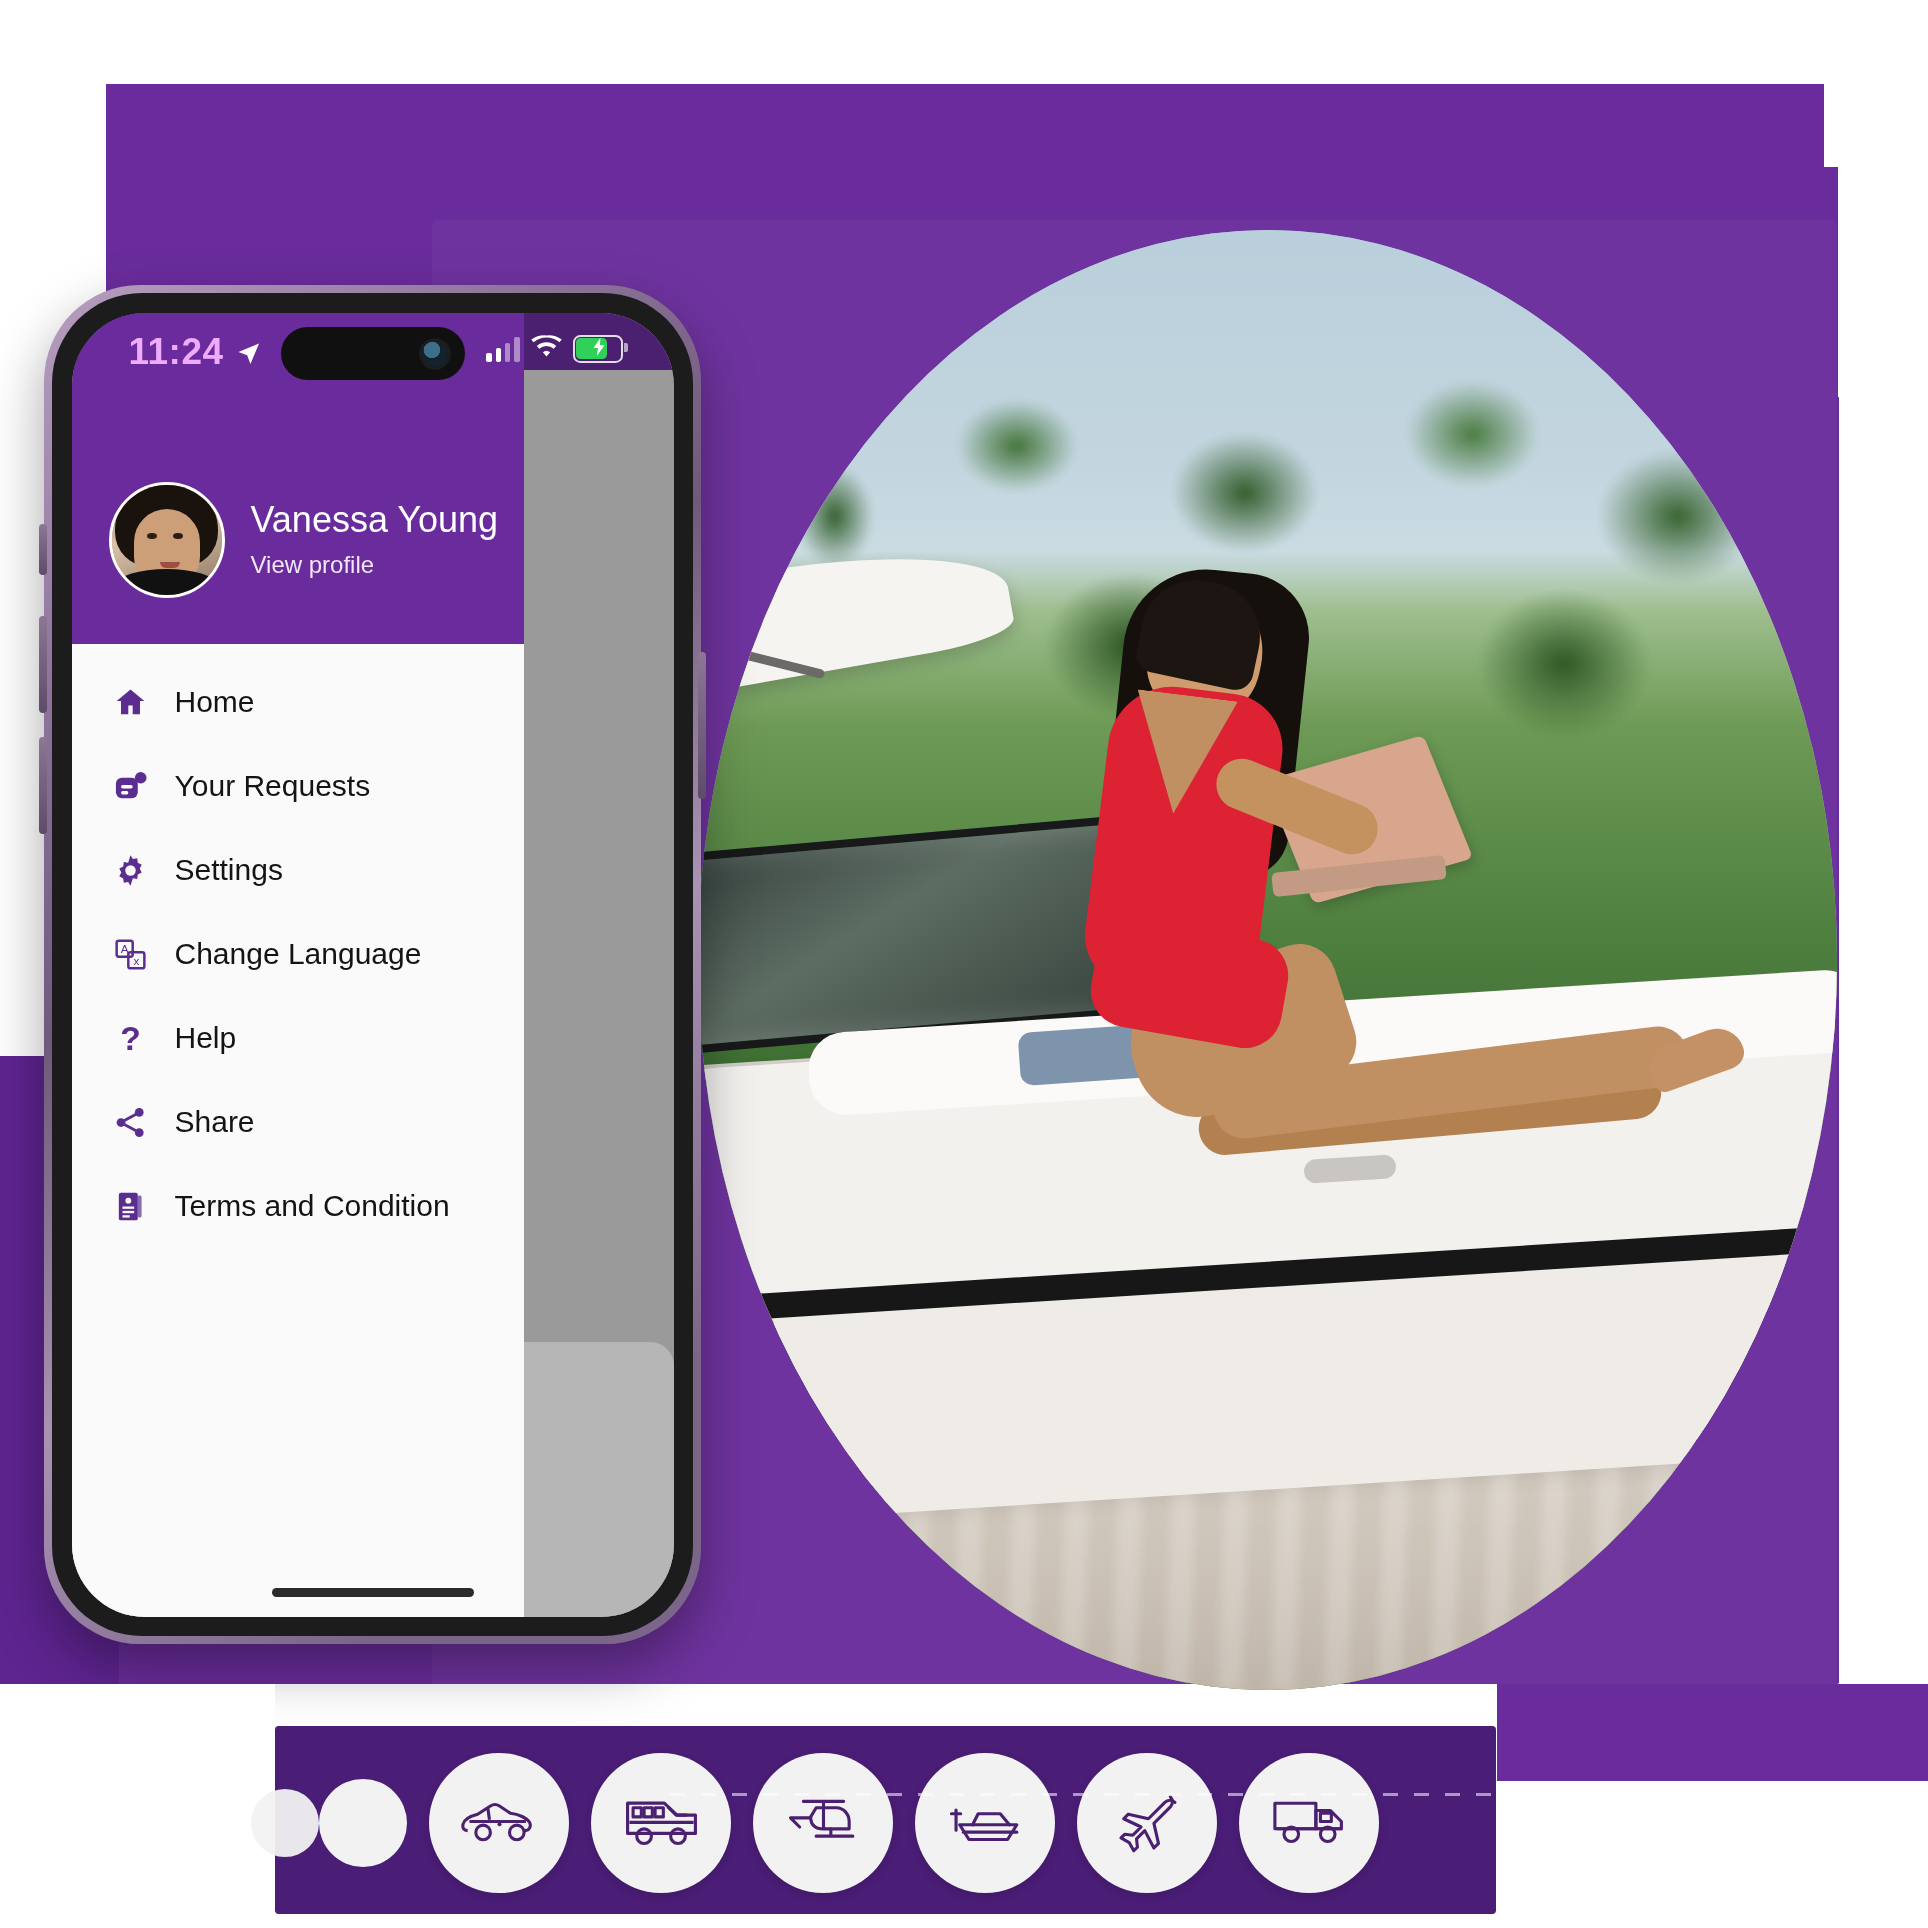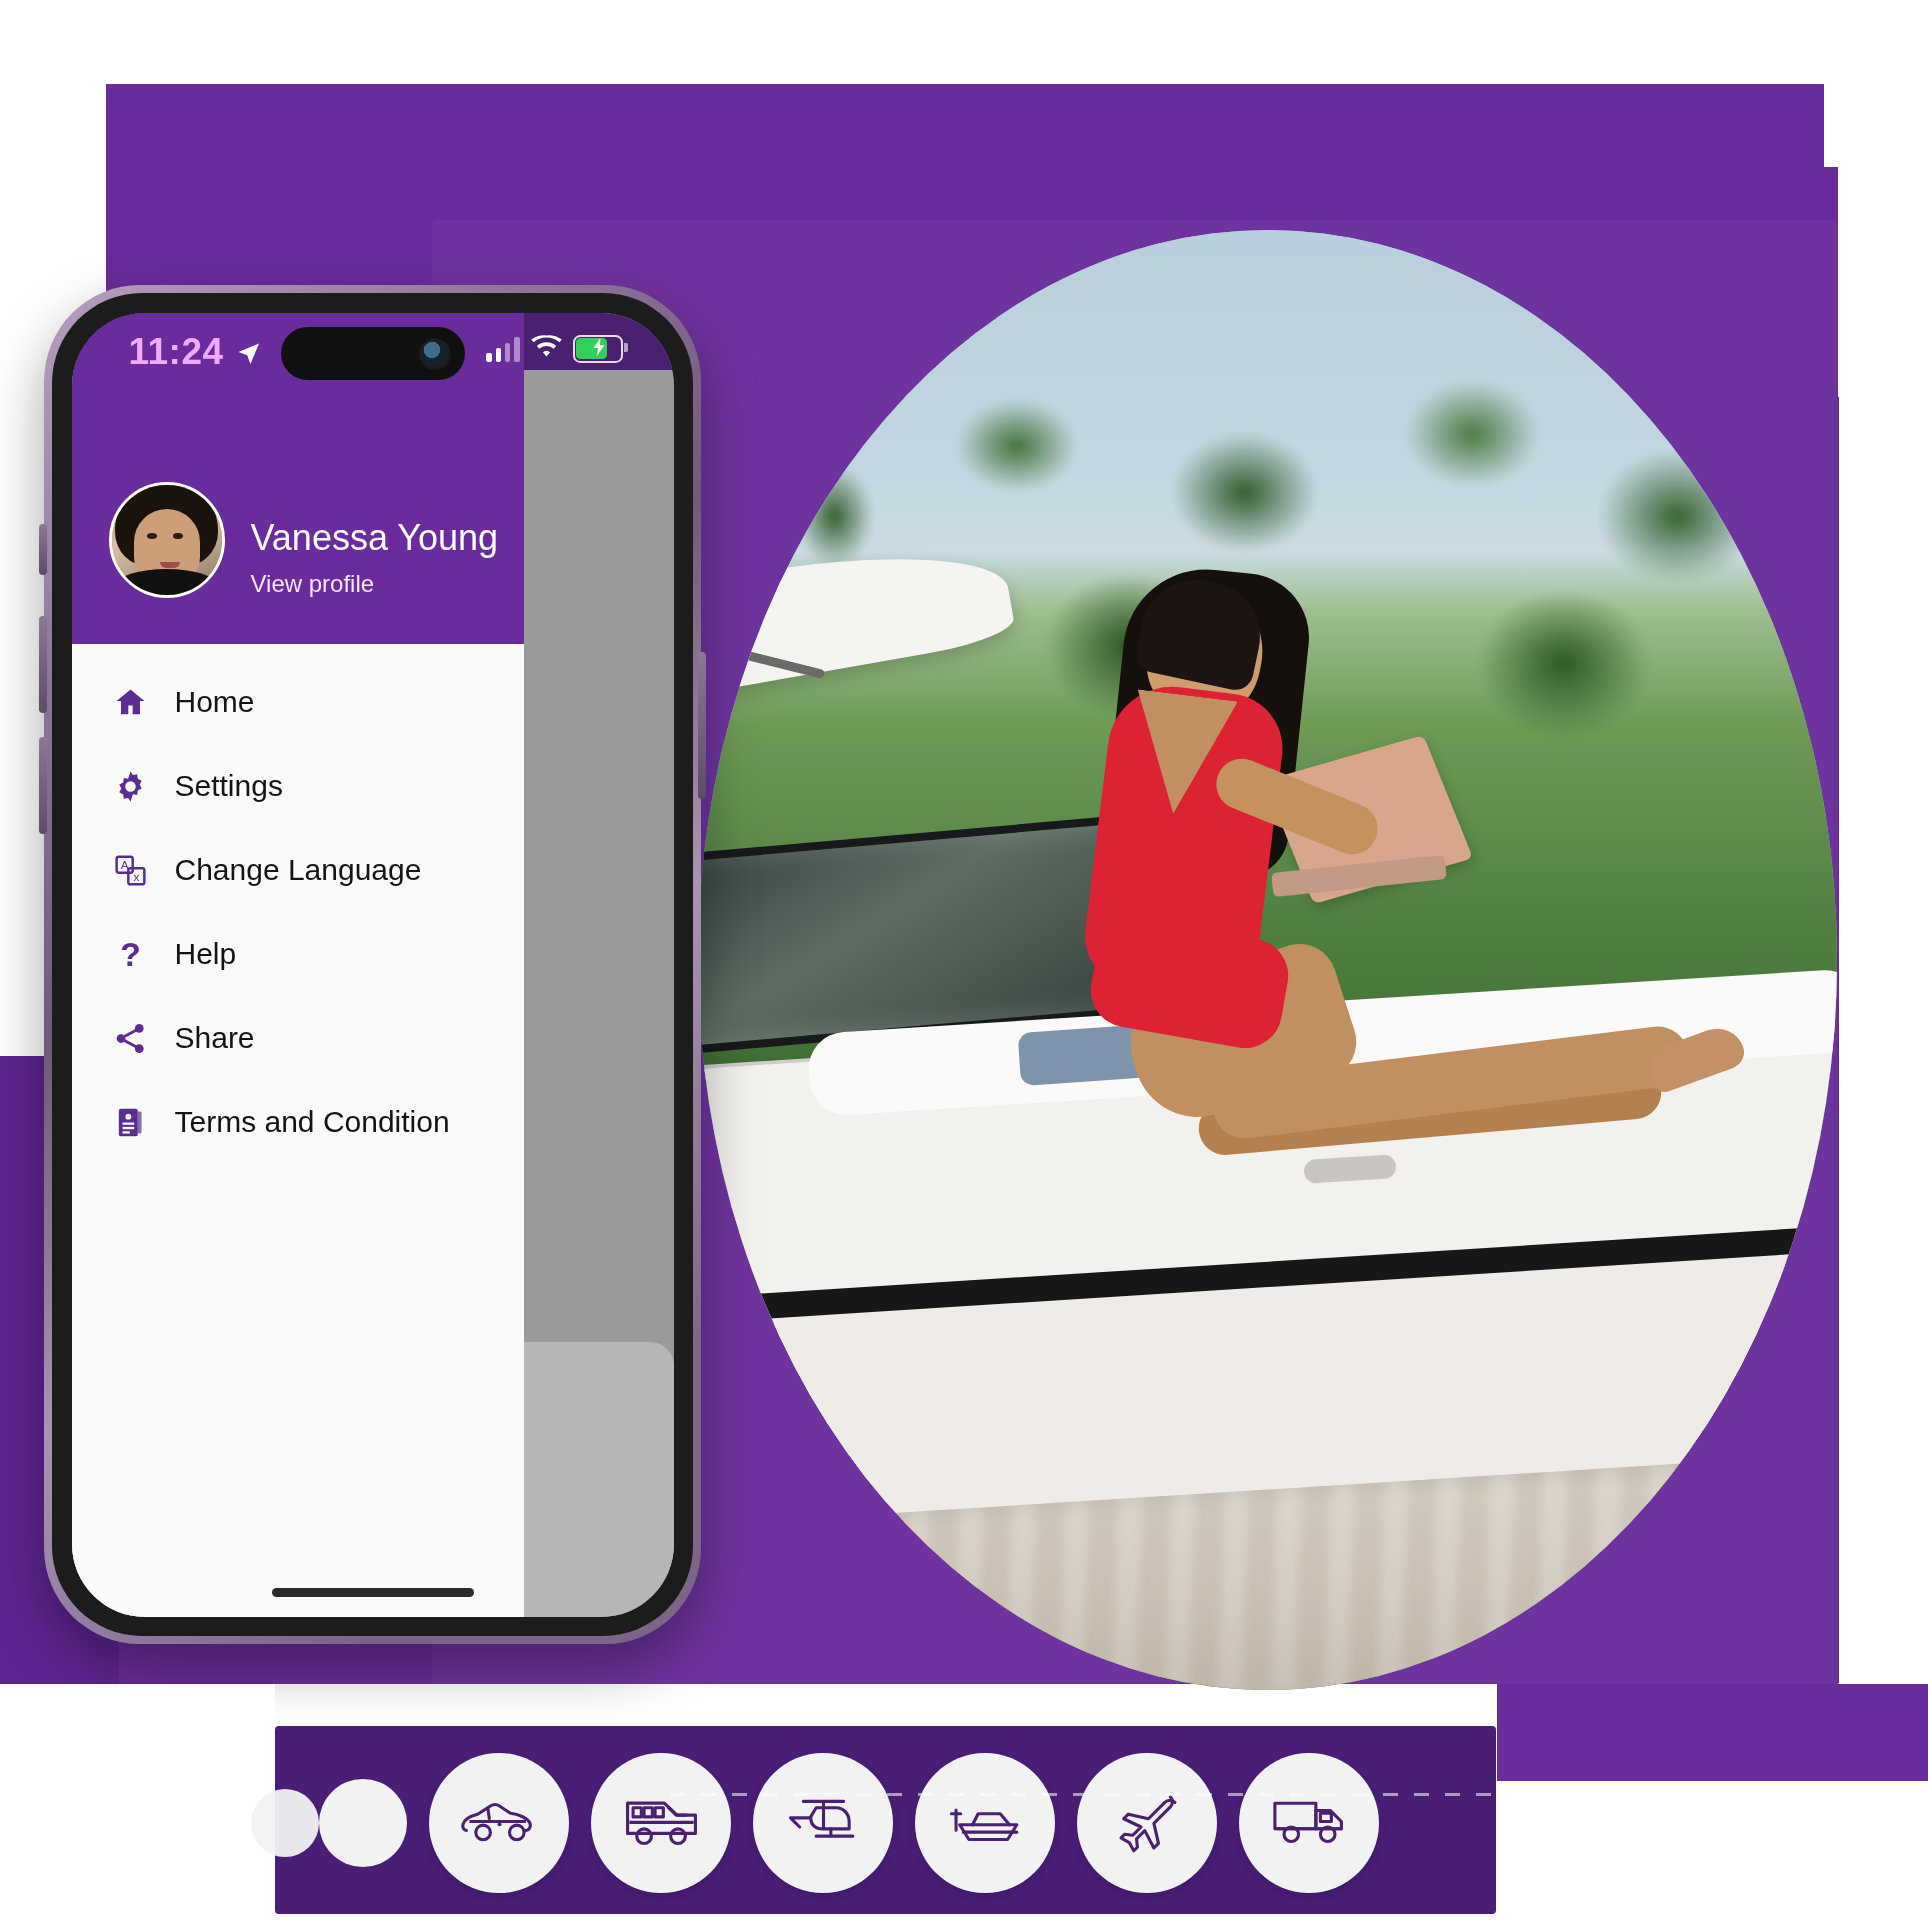--- a/index.html
+++ b/index.html
@@ -127,21 +127,21 @@
   .bars i:nth-child(3){height:19px;background:rgba(255,255,255,.45);}
   .bars i:nth-child(4){height:25px;background:rgba(255,255,255,.45);}
   .batt{width:46px;height:24px;border:2.8px solid rgba(255,255,255,.85);border-radius:7.3px;position:relative;}
   .batt:after{content:"";position:absolute;right:-7.3px;top:6.4px;width:3.7px;height:9.2px;background:rgba(255,255,255,.6);border-radius:0 1.8px 1.8px 0;}
   .batt .fill{position:absolute;left:1.8px;top:1.8px;bottom:1.8px;width:31px;background:#30d158;border-radius:4.6px;}
 
   
   .drawer{position:absolute;left:0;top:0;width:452px;height:100%;z-index:5;}
   .drawer-head{position:absolute;left:0;top:0;width:100%;height:331px;background:#6a2c9c;}
   .drawer-body{position:absolute;left:0;top:331px;width:100%;bottom:0;background:#fafafa;}
-  .profile{position:absolute;left:37px;top:169px;display:flex;align-items:flex-end;gap:26px;}
+  .profile{position:absolute;left:37px;top:169px;display:flex;align-items:center;gap:26px;}
   .avatar{width:110px;height:110px;border-radius:50%;border:3.7px solid #fff;overflow:hidden;background:#c79a74;position:relative;flex:none;}
   .av-bg{position:absolute;inset:0;background:linear-gradient(160deg,#7d6b5a,#d9c3a8 40%,#8a7360);}
   .av-hair{position:absolute;left:3.7px;top:-5.5px;width:103px;height:88px;background:#1a120d;border-radius:51px 51px 35px 35px;}
   .av-face{position:absolute;left:22px;top:24px;width:66px;height:79px;background:#cd9f78;border-radius:33px 33px 31px 31px;}
   .av-eye{position:absolute;width:10px;height:6.4px;background:#2b1d14;border-radius:50%;top:48px;}
   .av-eye.l{left:35px;} .av-eye.r{left:61px;}
   .av-mouth{position:absolute;left:48px;top:77px;width:20px;height:6.4px;background:#9c4d45;border-radius:0 0 11px 11px;}
   .av-shoulder{position:absolute;left:5.5px;bottom:-5.5px;width:99px;height:31px;background:#111;border-radius:50% 50% 0 0;}
   .pname{color:#fff;font-size:36px;line-height:1.1;font-family:"Liberation Sans",sans-serif;}
   .pview{color:#f0e6f7;font-size:24px;margin-top:12px;font-family:"Liberation Sans",sans-serif;}
@@ -300,20 +300,31 @@
 
             <div class="mitem">
               <span class="mico">
                 <svg width="35" height="35" viewBox="0 0 24 24" fill="#5b2d90">
                     <path d="M12 3L2.5 11h3v9h5v-6h3v6h5v-9h3z"></path>
                   </svg>
               </span>
               <span class="mlabel">Home</span>
             </div>
 
+            <div class="mitem">
+              <span class="mico">
+                <svg width="35" height="35" viewBox="0 0 24 24" fill="#5b2d90">
+                    <rect x="2" y="6" width="15" height="14" rx="4"></rect>
+                    <circle cx="19" cy="6" r="4"></circle>
+                    <rect x="5.5" y="11" width="8" height="2.4" rx="1.2" fill="#fff"></rect>
+                    <rect x="5.5" y="15" width="5" height="2.4" rx="1.2" fill="#fff"></rect>
+                  </svg>
+              </span>
+              <span class="mlabel">Your Requests</span>
+            </div>
 
             <div class="mitem">
               <span class="mico">
                 <svg width="35" height="35" viewBox="0 0 24 24" fill="#5b2d90">
                     <path d="M12 1.5l1.6 2.6 3-.5.4 3 2.7 1.4-1.4 2.7 1.4 2.7-2.7 1.4-.4 3-3-.5L12 22.5l-1.6-2.6-3 .5-.4-3L4.3 16l1.4-2.7L4.3 10.6 7 9.2l.4-3 3 .5z"></path>
                     <circle cx="12" cy="12" r="3.6" fill="#fafafa"></circle>
                   </svg>
               </span>
               <span class="mlabel">Settings</span>
             </div>

